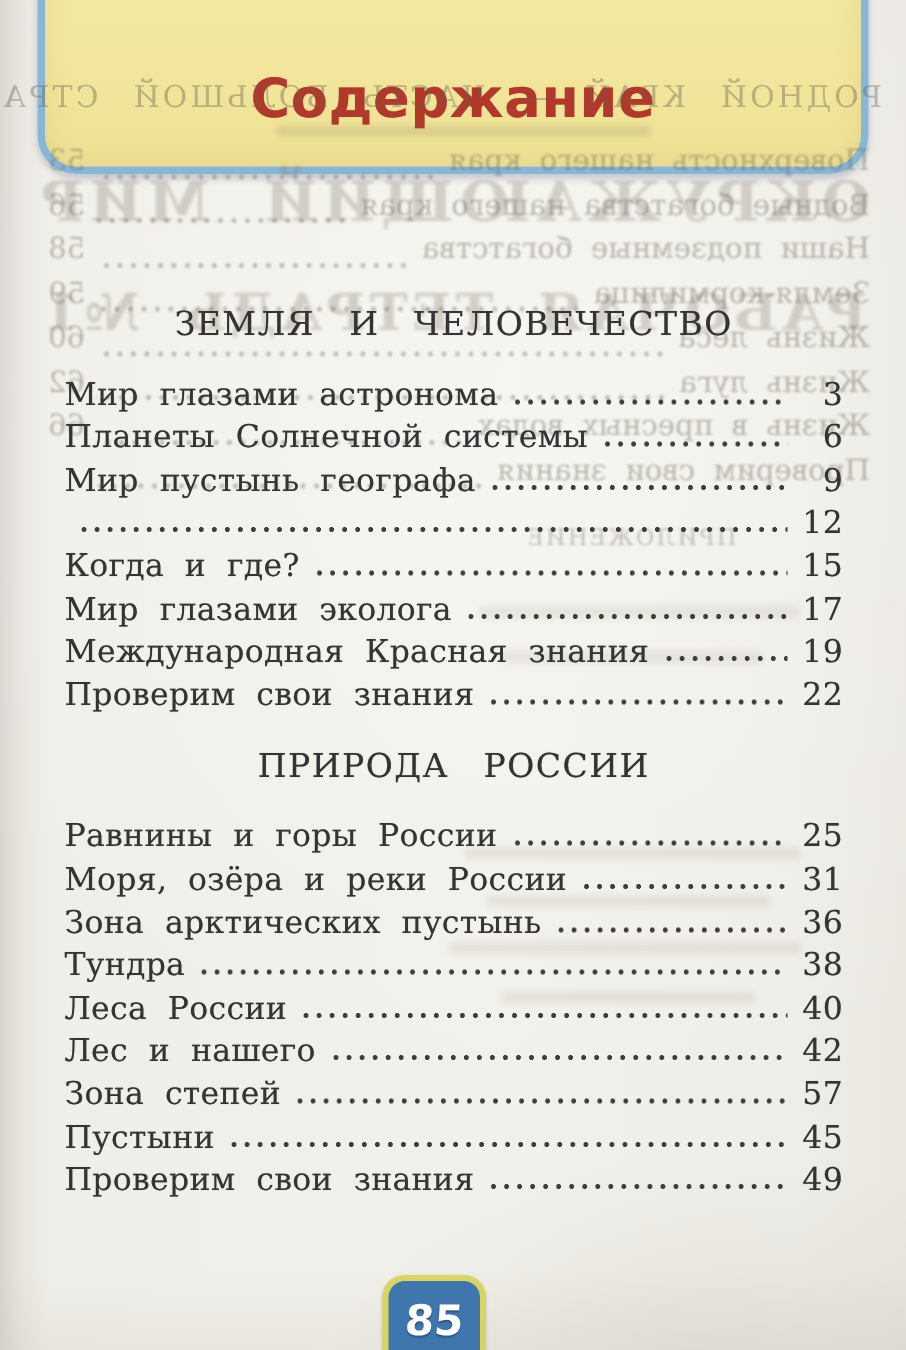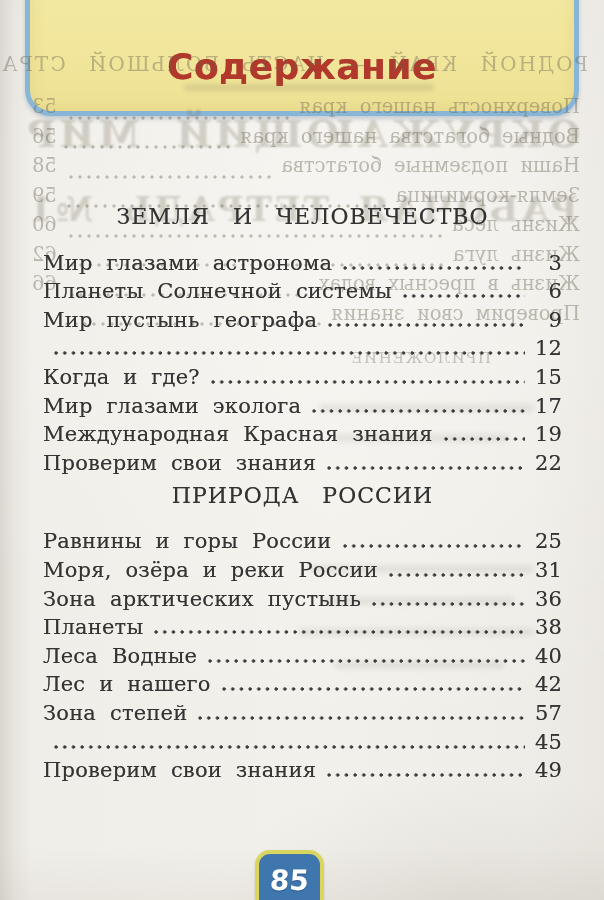--- a/index.html
+++ b/index.html
@@ -66,21 +66,21 @@
   .smudge.s5{top:628px;width:235px;}
   .smudge.s6{top:661px;width:170px;left:100px;}
 
   
   .content{position:absolute;left:43px;right:42px;top:204px;color:var(--text-dark);}
   .content h2{
     font-size:22px;font-weight:normal;text-align:center;
     letter-spacing:1px;word-spacing:15px;color:#333;margin:0 0 17px 0;
     text-shadow:0 0 0.5px rgba(50,50,50,0.55);
   }
-  .sec2{margin-top:8px;}
+  .sec2{margin-top:24px;}
   .entry{display:flex;align-items:flex-end;height:28.6px;font-size:21px;
     word-spacing:7px;letter-spacing:0.2px;color:#343434;
     text-shadow:0 0 0.45px rgba(45,45,45,0.55);}
   .entry .t{white-space:nowrap;}
   .entry .leader{flex:1;align-self:flex-end;height:6px;margin:0 3px 4px 9px;
     background-image:radial-gradient(circle at 4px 3px, #3d3d3d 1.45px, rgba(0,0,0,0) 1.85px);
     background-size:8.7px 6px;background-repeat:repeat-x;}
   .entry .n{min-width:34px;text-align:right;word-spacing:normal;}
 
   
@@ -219,40 +219,41 @@
           <span class="t">Моря, озёра и реки России</span>
           <span class="leader"></span>
           <span class="n">31</span>
         </div>
         <div class="entry">
           <span class="t">Зона арктических пустынь</span>
           <span class="leader"></span>
           <span class="n">36</span>
         </div>
         <div class="entry">
-          <span class="t">Планеты</span>
+          <span class="t">Тундра</span>
           <span class="leader"></span>
           <span class="n">38</span>
         </div>
         <div class="entry">
-          <span class="t">Леса Водные</span>
+          <span class="t">Леса России</span>
           <span class="leader"></span>
           <span class="n">40</span>
         </div>
         <div class="entry">
           <span class="t">Лес и нашего</span>
           <span class="leader"></span>
           <span class="n">42</span>
         </div>
         <div class="entry">
           <span class="t">Зона степей</span>
           <span class="leader"></span>
           <span class="n">57</span>
         </div>
         <div class="entry">
+          <span class="t">Пустыни</span>
           <span class="leader"></span>
           <span class="n">45</span>
         </div>
         <div class="entry">
           <span class="t">Проверим свои знания</span>
           <span class="leader"></span>
           <span class="n">49</span>
         </div>
       </div>
   </section>

